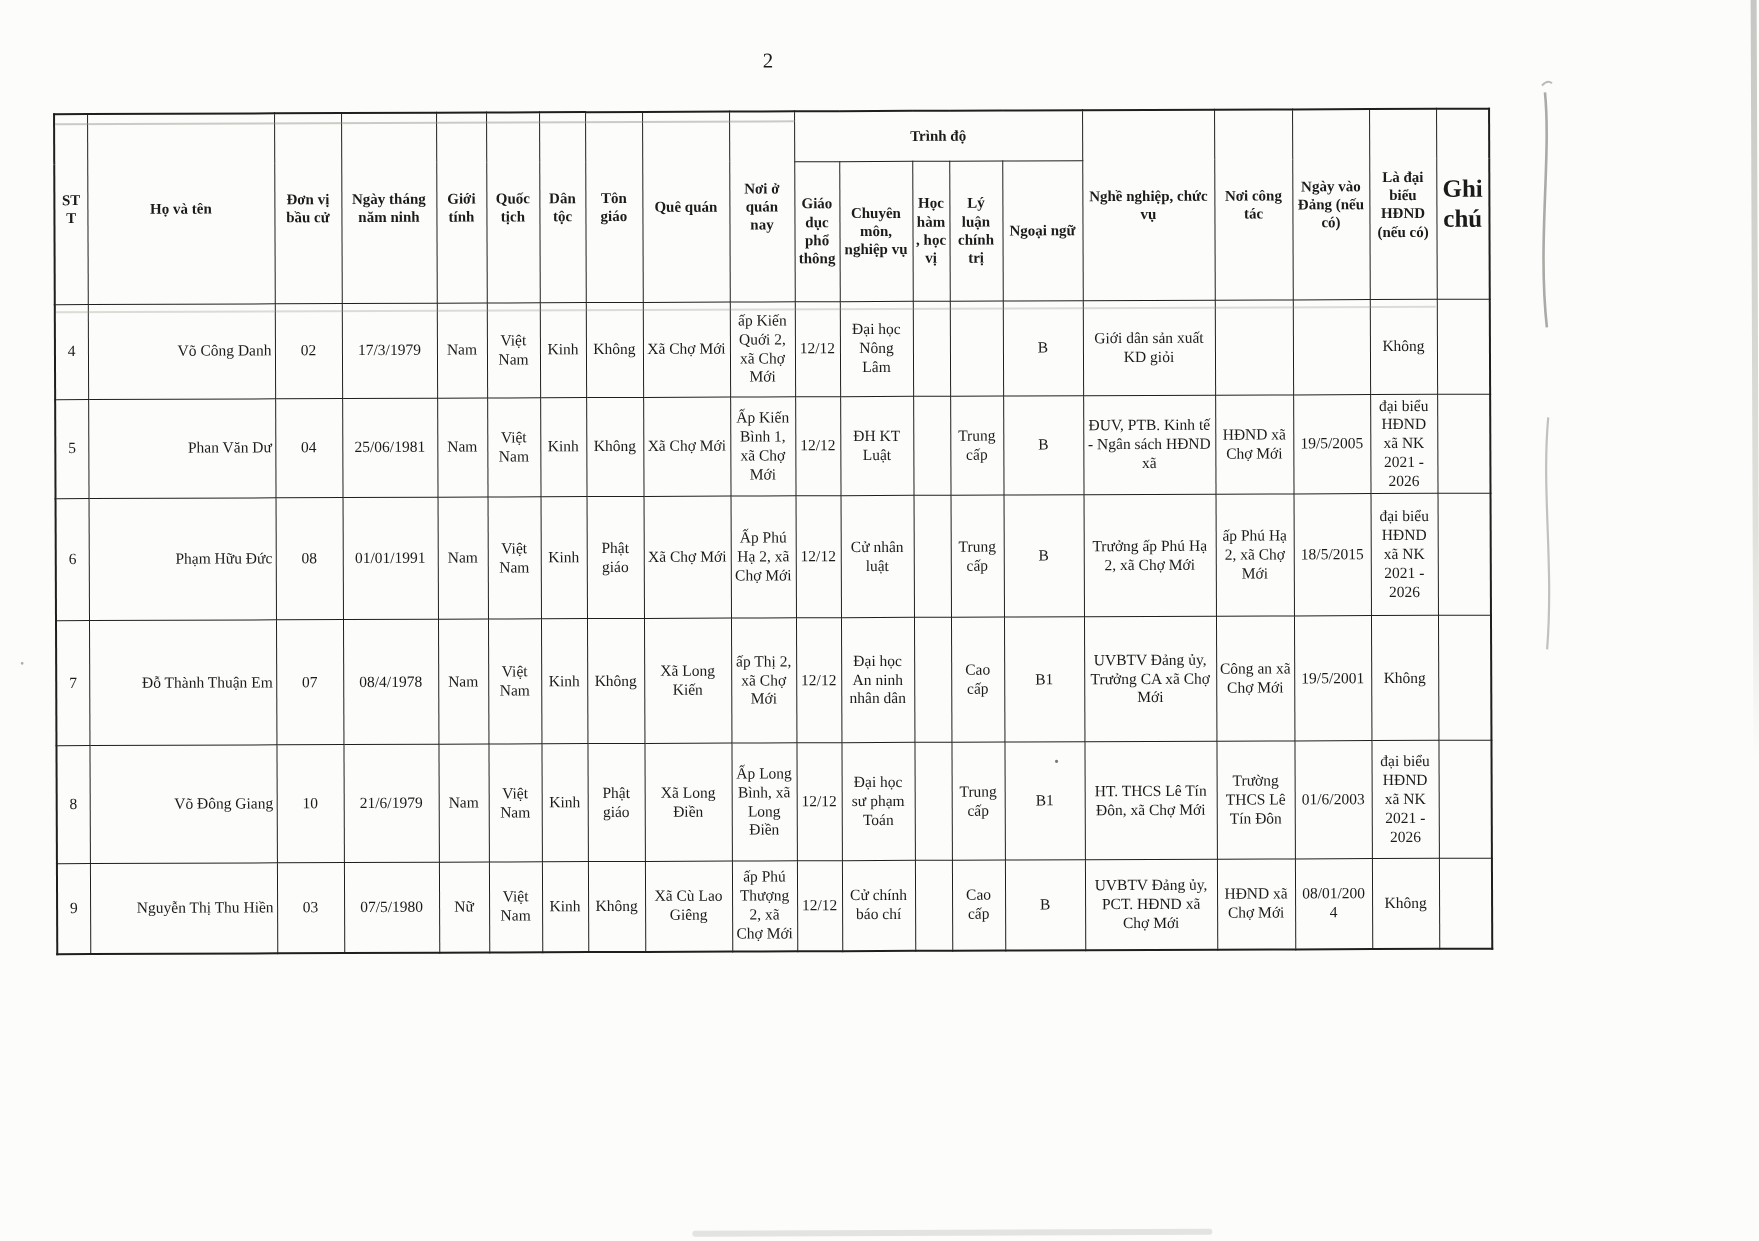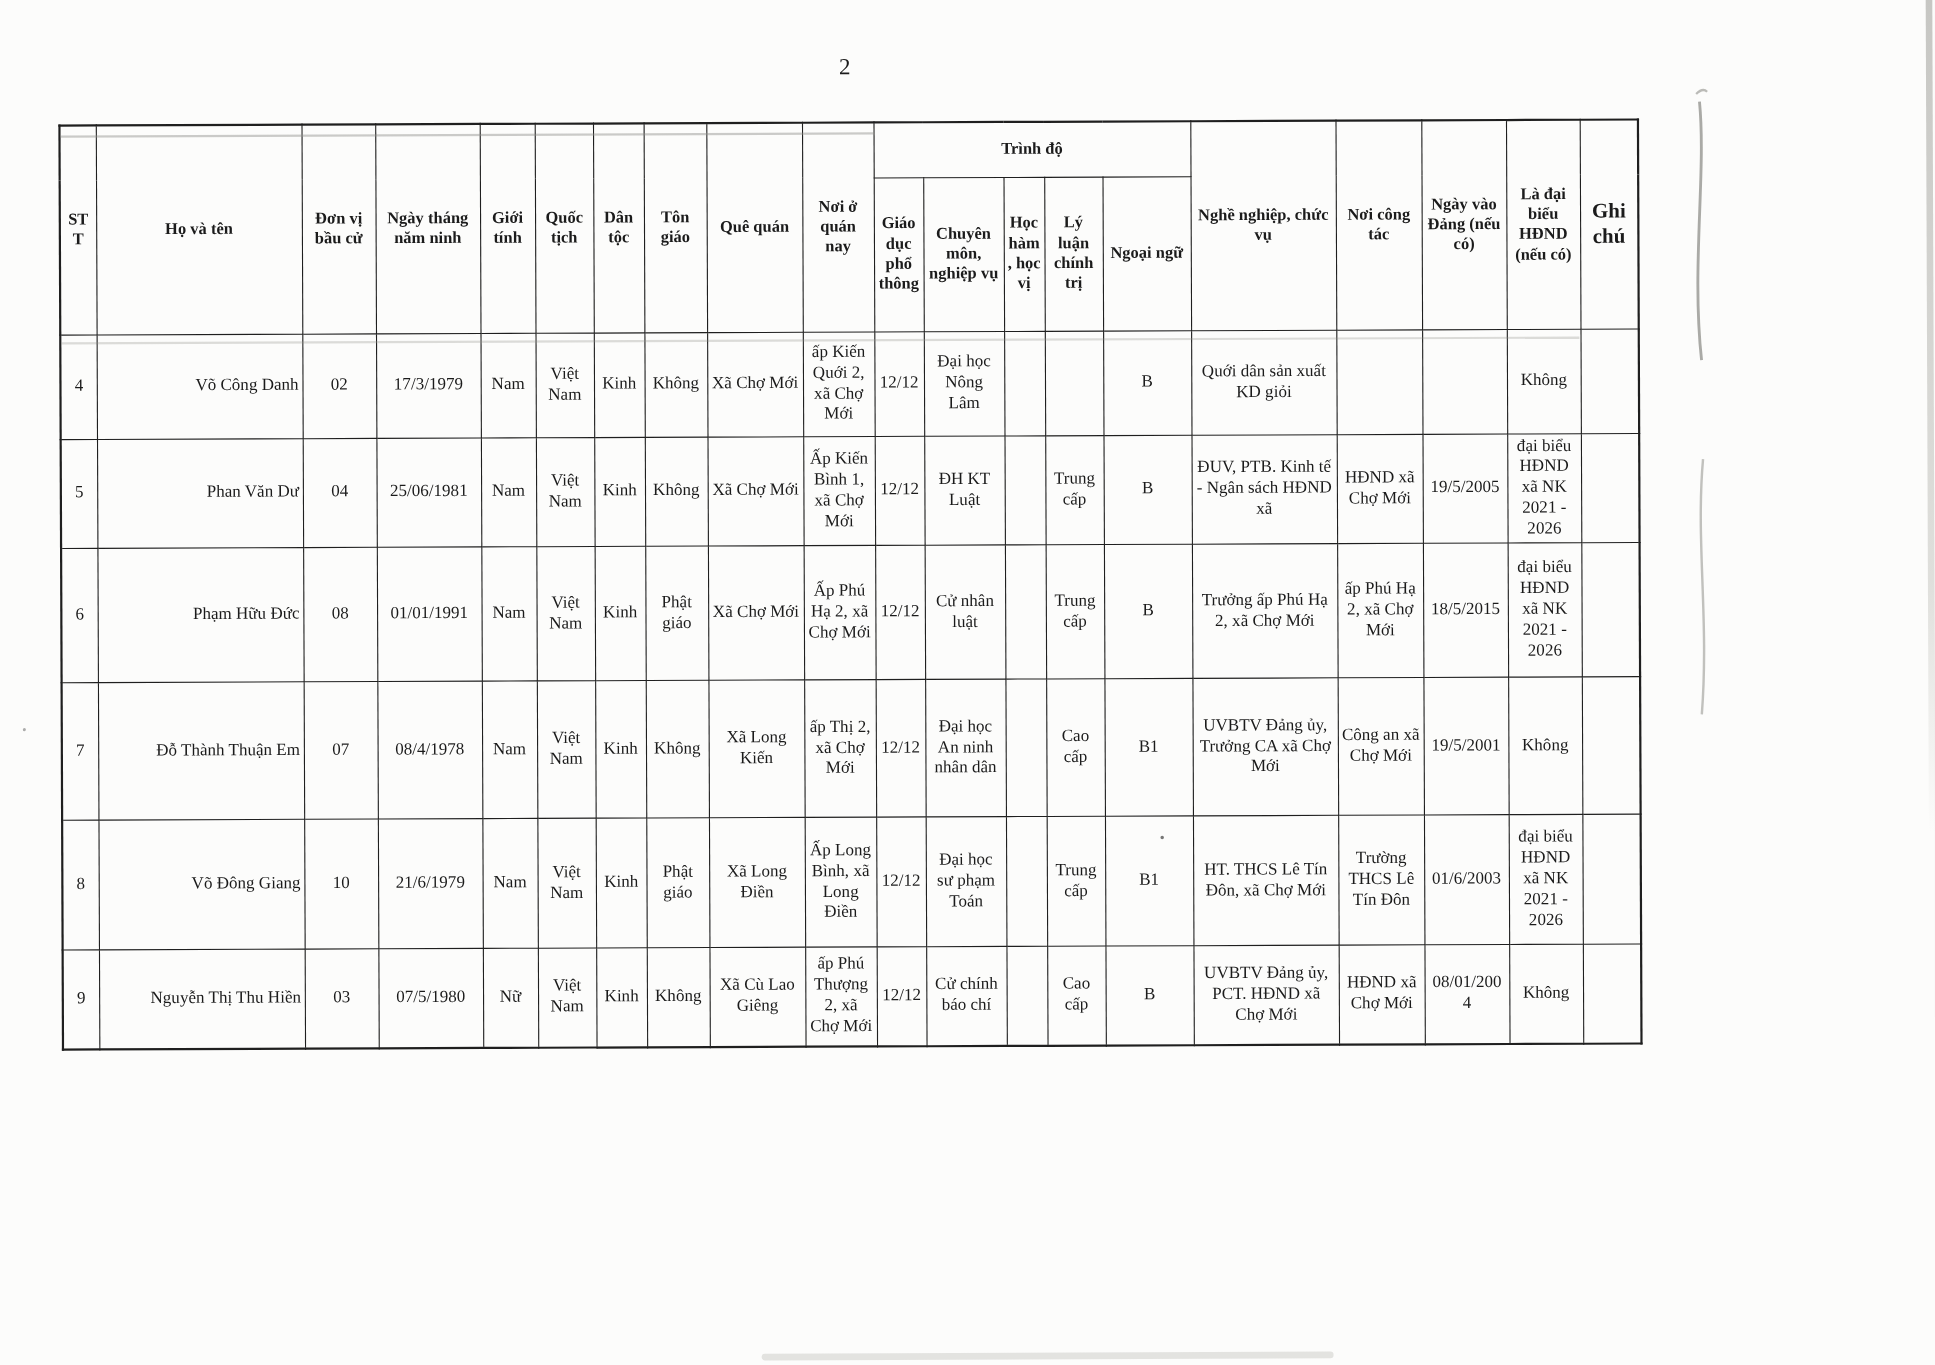--- a/index.html
+++ b/index.html
@@ -50,21 +50,21 @@
     line-height: 1.22;
     overflow: hidden;
     word-wrap: break-word;
   }
   .doc-table { border: 2.4px solid #1f1f1f; }
   .doc-table th {
     font-weight: bold;
     font-size: 15px;
   }
   .doc-table th.big {
-    font-size: 19px;
+    font-size: 25px;
   }
   .doc-table tr.hrow-top { height: 50px; }
   .doc-table tr.hrow-sub { height: 140px; }
   .doc-table td.left {
     text-align: right;
     padding-left: 7px;
   }
   
   .artifact-svg {
     position: absolute;
@@ -167,21 +167,21 @@
             <td>Việt Nam</td>
             <td>Kinh</td>
             <td>Không</td>
             <td>Xã Chợ Mới</td>
             <td>ấp Kiến Quới 2, xã Chợ Mới</td>
             <td>12/12</td>
             <td>Đại học Nông Lâm</td>
             <td></td>
             <td></td>
             <td>B</td>
-            <td>Quới dân sản xuất KD giỏi</td>
+            <td>Giới dân sản xuất KD giỏi</td>
             <td></td>
             <td></td>
             <td>Không</td>
             <td></td>
           </tr>
           <tr style="height: 95px;">
             <td>5</td>
             <td class="left">Phan Văn Dư</td>
             <td>04</td>
             <td>25/06/1981</td>

